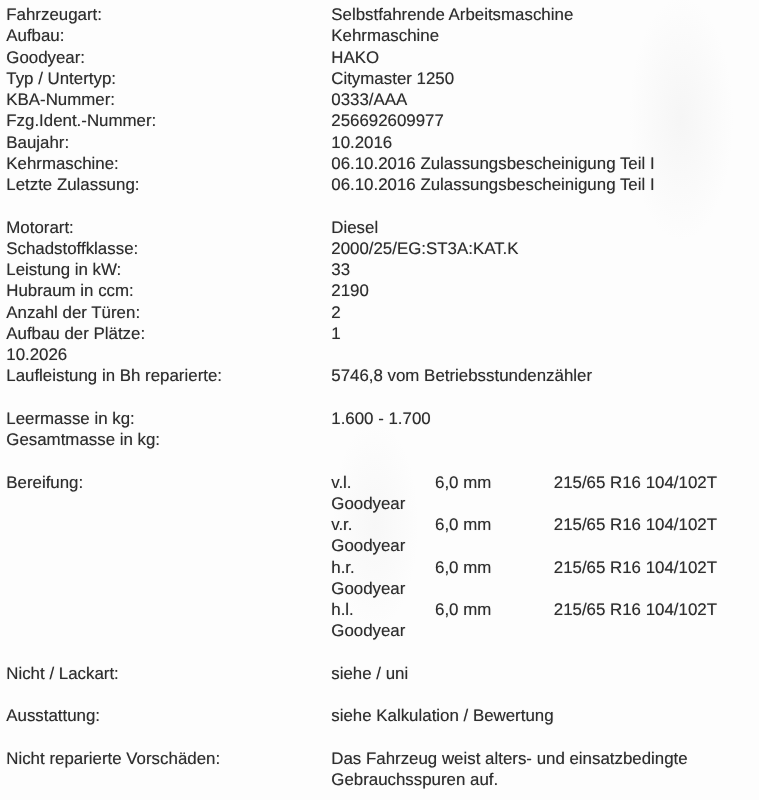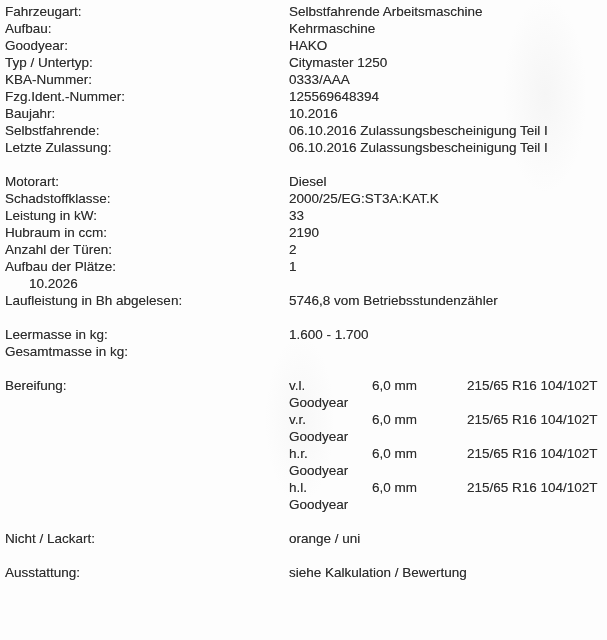--- a/index.html
+++ b/index.html
@@ -20,21 +20,21 @@
     background:
       radial-gradient(ellipse 60px 140px at 545px 95px, rgba(180,180,180,0.10), rgba(0,0,0,0) 70%),
       radial-gradient(ellipse 50px 120px at 300px 420px, rgba(180,180,180,0.08), rgba(0,0,0,0) 70%),
       #fdfdfd;
   }
   .scan-text { text-shadow: 0 0 0.55px rgba(55,55,55,0.55); }
   section { margin-top: 17px; }
   section:first-child { margin-top: 0; }
   .row { display: flex; align-items: flex-start; }
   .label { flex: 0 0 260px; width: 260px; }
-  .value { flex: 1 1 auto; margin-left: 24px; }
+  .value { flex: 1 1 auto; }
   .tire-line { display: flex; }
   .t-pos { flex: 0 0 83px; width: 83px; }
   .t-depth { flex: 0 0 95px; width: 95px; }
   .t-size { flex: 1 1 auto; }
   .wrap-line { display: block; }
 </style>
 </head>
 <body>
 
 <div class="page scan-text">
@@ -55,28 +55,28 @@
     <div class="row">
       <div class="label">Typ / Untertyp:</div>
       <div class="value">Citymaster 1250</div>
     </div>
     <div class="row">
       <div class="label">KBA-Nummer:</div>
       <div class="value">0333/AAA</div>
     </div>
     <div class="row">
       <div class="label">Fzg.Ident.-Nummer:</div>
-      <div class="value">125569648394</div>
+      <div class="value">256692609977</div>
     </div>
     <div class="row">
       <div class="label">Baujahr:</div>
       <div class="value">10.2016</div>
     </div>
     <div class="row">
-      <div class="label">Selbstfahrende:</div>
+      <div class="label">Kehrmaschine:</div>
       <div class="value">06.10.2016 Zulassungsbescheinigung Teil I</div>
     </div>
     <div class="row">
       <div class="label">Letzte Zulassung:</div>
       <div class="value">06.10.2016 Zulassungsbescheinigung Teil I</div>
     </div>
   </section>
 
   <section>
     <div class="row">
@@ -100,21 +100,21 @@
       <div class="value">2</div>
     </div>
     <div class="row">
       <div class="label">Aufbau der Plätze:</div>
       <div class="value">1</div>
     </div>
     <div class="row">
       <div class="value">10.2026</div>
     </div>
     <div class="row">
-      <div class="label">Laufleistung in Bh abgelesen:</div>
+      <div class="label">Laufleistung in Bh reparierte:</div>
       <div class="value">5746,8 vom Betriebsstundenzähler</div>
     </div>
   </section>
 
   <section>
     <div class="row">
       <div class="label">Leermasse in kg:</div>
       <div class="value">1.600 - 1.700</div>
     </div>
     <div class="row">
@@ -163,25 +163,34 @@
           <div>Goodyear</div>
         </div>
 
       </div>
     </div>
   </section>
 
   <section>
     <div class="row">
       <div class="label">Nicht / Lackart:</div>
-      <div class="value">orange / uni</div>
+      <div class="value">siehe / uni</div>
     </div>
   </section>
 
   <section>
     <div class="row">
       <div class="label">Ausstattung:</div>
       <div class="value">siehe Kalkulation / Bewertung</div>
     </div>
   </section>
 
+  <section>
+    <div class="row">
+      <div class="label">Nicht reparierte Vorschäden:</div>
+      <div class="value">
+        <span class="wrap-line">Das Fahrzeug weist alters- und einsatzbedingte</span>
+        <span class="wrap-line">Gebrauchsspuren auf.</span>
+      </div>
+    </div>
+  </section>
 
 </div>
 
 </body></html>

